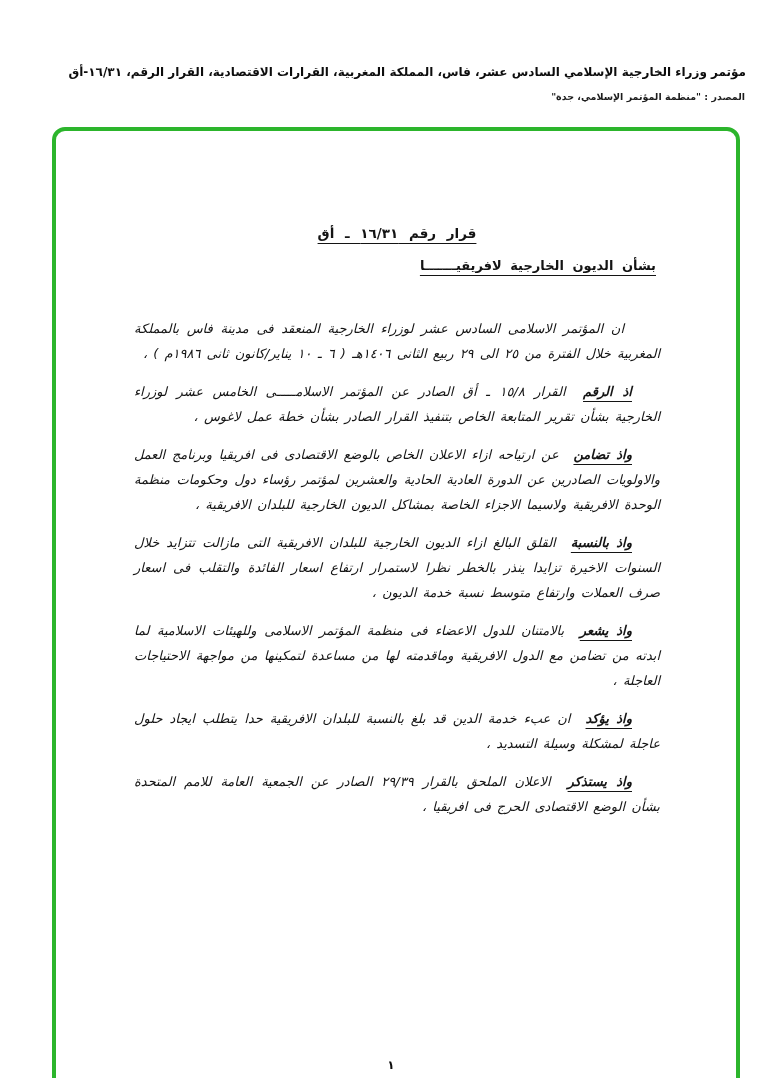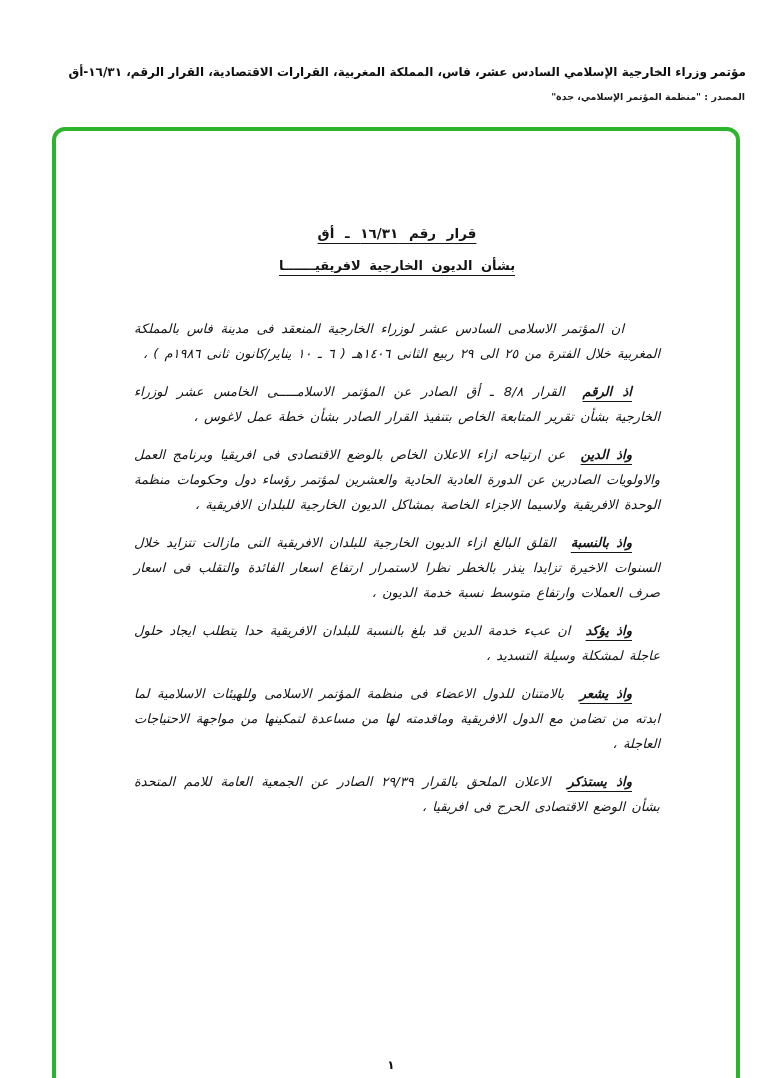--- a/index.html
+++ b/index.html
@@ -53,21 +53,21 @@
     line-height:25px;
     word-spacing:6px;
     margin-bottom:7px;
   }
   .doc-title .u, .doc-subtitle .u{
     text-decoration:underline;
     text-underline-offset:5px;
     text-decoration-thickness:1.2px;
   }
   .doc-subtitle{
-    text-align:center;
+    text-align:right;
     font-size:13px;font-weight:bold;
     line-height:25px;
     word-spacing:4px;
     margin-bottom:38px;
   }
   .para{
     font-size:13px;
     line-height:25px;
     text-align:justify;
     text-indent:24px;
@@ -100,29 +100,29 @@
 
   <div class="doc-frame">
     <div class="doc-content">
 
       <div class="doc-title"><span class="u">قرار رقم ١٦/٣١ ـ أق</span></div>
 
       <div class="doc-subtitle"><span class="u">بشأن الديون الخارجية لافريقيـــــــا</span></div>
 
       <p class="para"><span class="lead"></span><span>ان المؤتمر الاسلامى السادس عشر لوزراء الخارجية المنعقد فى مدينة فاس بالمملكة المغربية خلال الفترة من ٢٥ الى ٢٩ ربيع الثانى ١٤٠٦هـ ( ٦ ـ ١٠ يناير/كانون ثانى ١٩٨٦م ) ،</span></p>
 
-      <p class="para"><span class="lead">اذ الرقم</span><span> القرار 8/٨ ـ أق الصادر عن المؤتمر الاسلامـــــى الخامس عشر لوزراء الخارجية بشأن تقرير المتابعة الخاص بتنفيذ القرار الصادر بشأن خطة عمل لاغوس ،</span></p>
+      <p class="para"><span class="lead">اذ الرقم</span><span> القرار ١٥/٨ ـ أق الصادر عن المؤتمر الاسلامـــــى الخامس عشر لوزراء الخارجية بشأن تقرير المتابعة الخاص بتنفيذ القرار الصادر بشأن خطة عمل لاغوس ،</span></p>
 
-      <p class="para"><span class="lead">واذ الدين</span><span> عن ارتياحه ازاء الاعلان الخاص بالوضع الاقتصادى فى افريقيا وبرنامج العمل والاولويات الصادرين عن الدورة العادية الحادية والعشرين لمؤتمر رؤساء دول وحكومات منظمة الوحدة الافريقية ولاسيما الاجزاء الخاصة بمشاكل الديون الخارجية للبلدان الافريقية ،</span></p>
+      <p class="para"><span class="lead">واذ تضامن</span><span> عن ارتياحه ازاء الاعلان الخاص بالوضع الاقتصادى فى افريقيا وبرنامج العمل والاولويات الصادرين عن الدورة العادية الحادية والعشرين لمؤتمر رؤساء دول وحكومات منظمة الوحدة الافريقية ولاسيما الاجزاء الخاصة بمشاكل الديون الخارجية للبلدان الافريقية ،</span></p>
 
       <p class="para"><span class="lead">واذ بالنسبة</span><span> القلق البالغ ازاء الديون الخارجية للبلدان الافريقية التى مازالت تتزايد خلال السنوات الاخيرة تزايدا ينذر بالخطر نظرا لاستمرار ارتفاع اسعار الفائدة والتقلب فى اسعار صرف العملات وارتفاع متوسط نسبة خدمة الديون ،</span></p>
 
+      <p class="para"><span class="lead">واذ يشعر</span><span> بالامتنان للدول الاعضاء فى منظمة المؤتمر الاسلامى وللهيئات الاسلامية لما ابدته من تضامن مع الدول الافريقية وماقدمته لها من مساعدة لتمكينها من مواجهة الاحتياجات العاجلة ،</span></p>
+
       <p class="para"><span class="lead">واذ يؤكد</span><span> ان عبء خدمة الدين قد بلغ بالنسبة للبلدان الافريقية حدا يتطلب ايجاد حلول عاجلة لمشكلة وسيلة التسديد ،</span></p>
-
-      <p class="para"><span class="lead">واذ يشعر</span><span> بالامتنان للدول الاعضاء فى منظمة المؤتمر الاسلامى وللهيئات الاسلامية لما ابدته من تضامن مع الدول الافريقية وماقدمته لها من مساعدة لتمكينها من مواجهة الاحتياجات العاجلة ،</span></p>
 
       <p class="para"><span class="lead">واذ يستذكر</span><span> الاعلان الملحق بالقرار ٢٩/٣٩ الصادر عن الجمعية العامة للامم المتحدة بشأن الوضع الاقتصادى الحرج فى افريقيا ،</span></p>
 
     </div>
   </div>
 
   <div class="page-number">١</div>
 
 </div>
 

